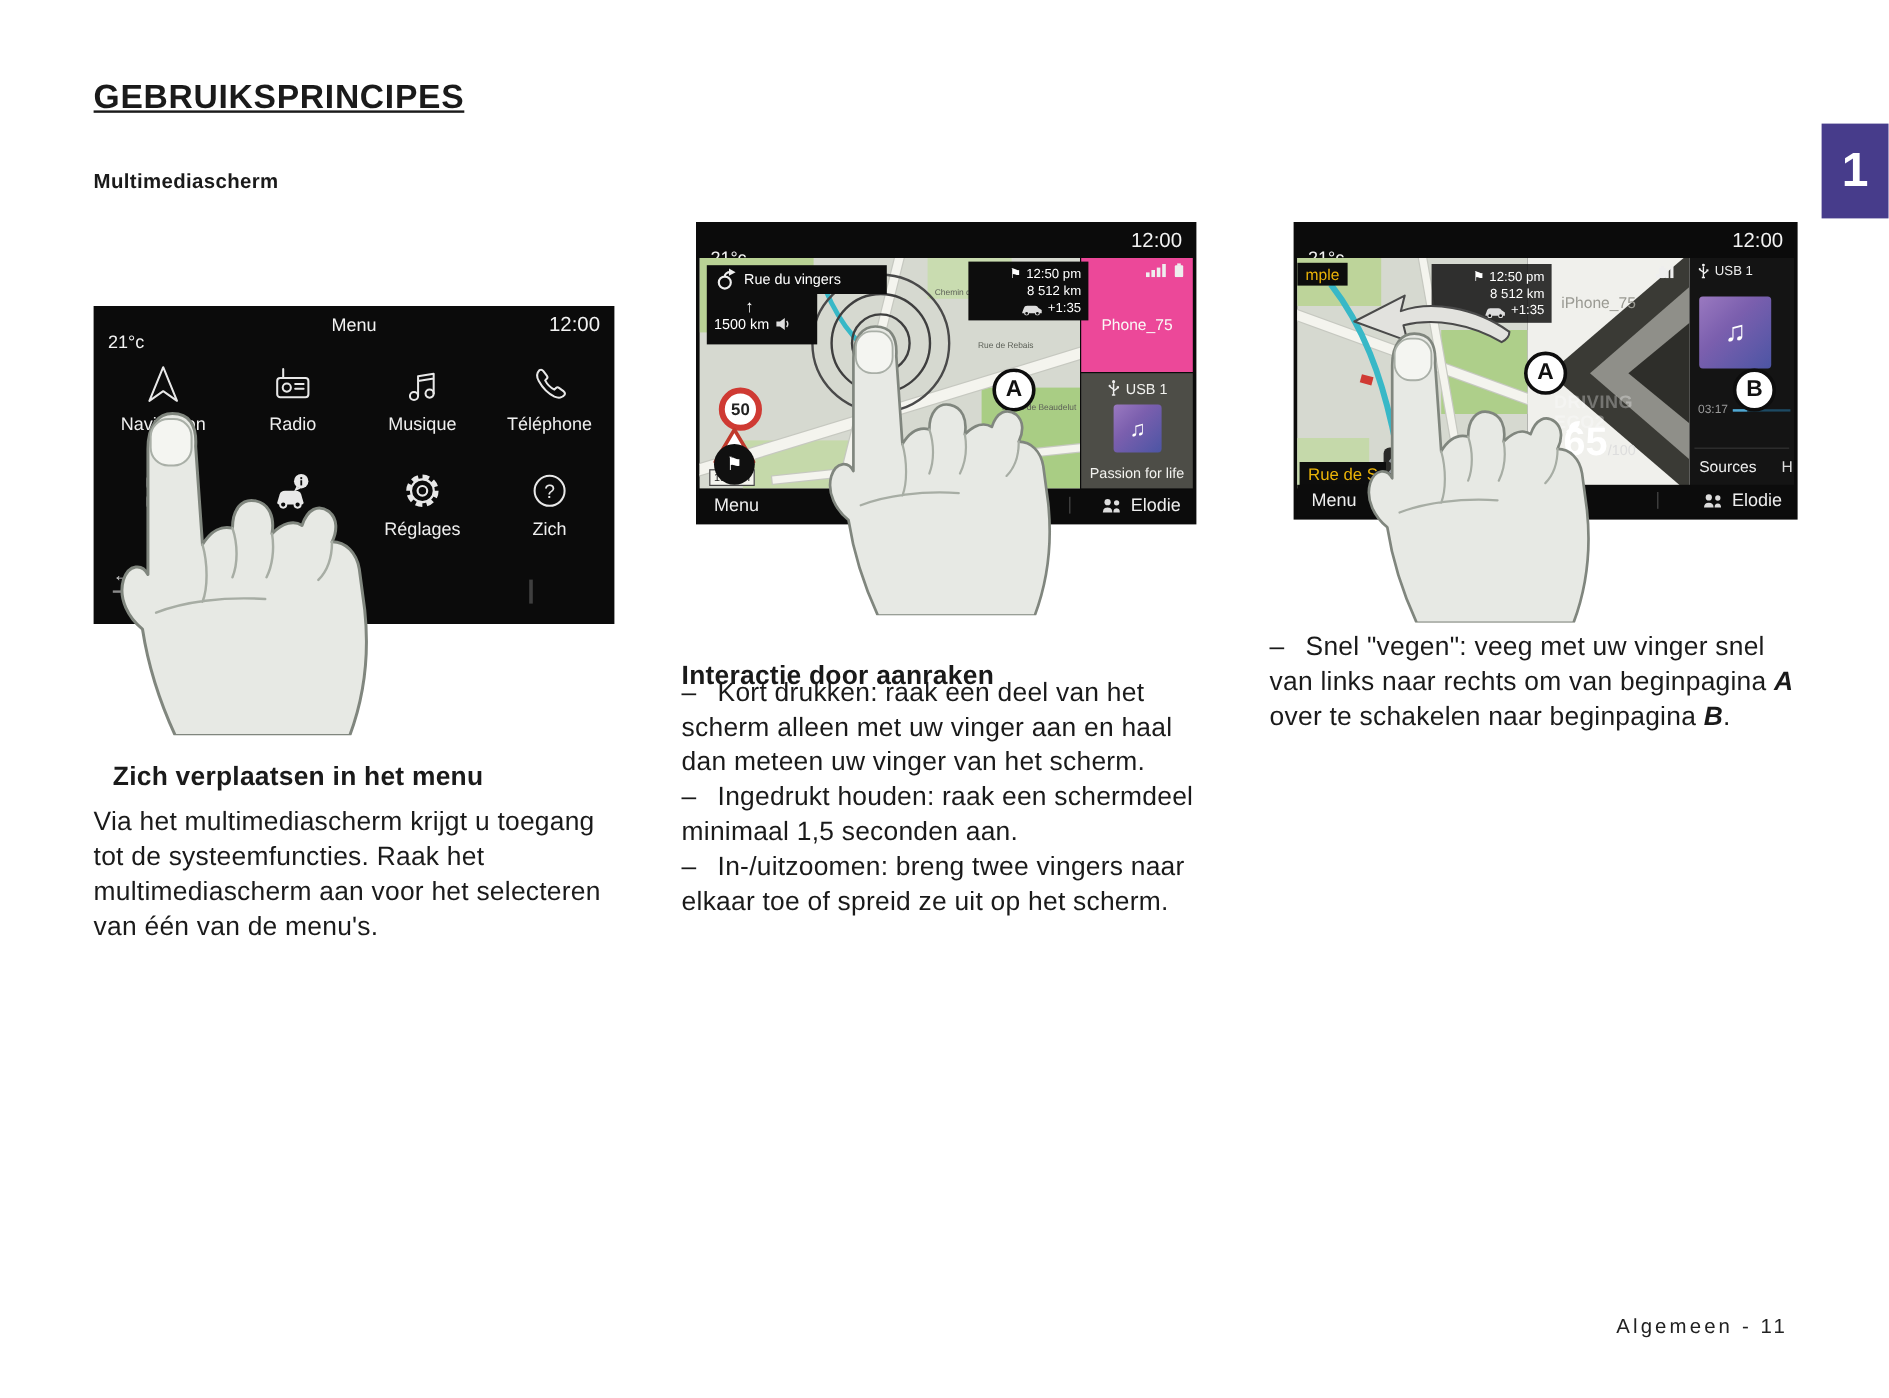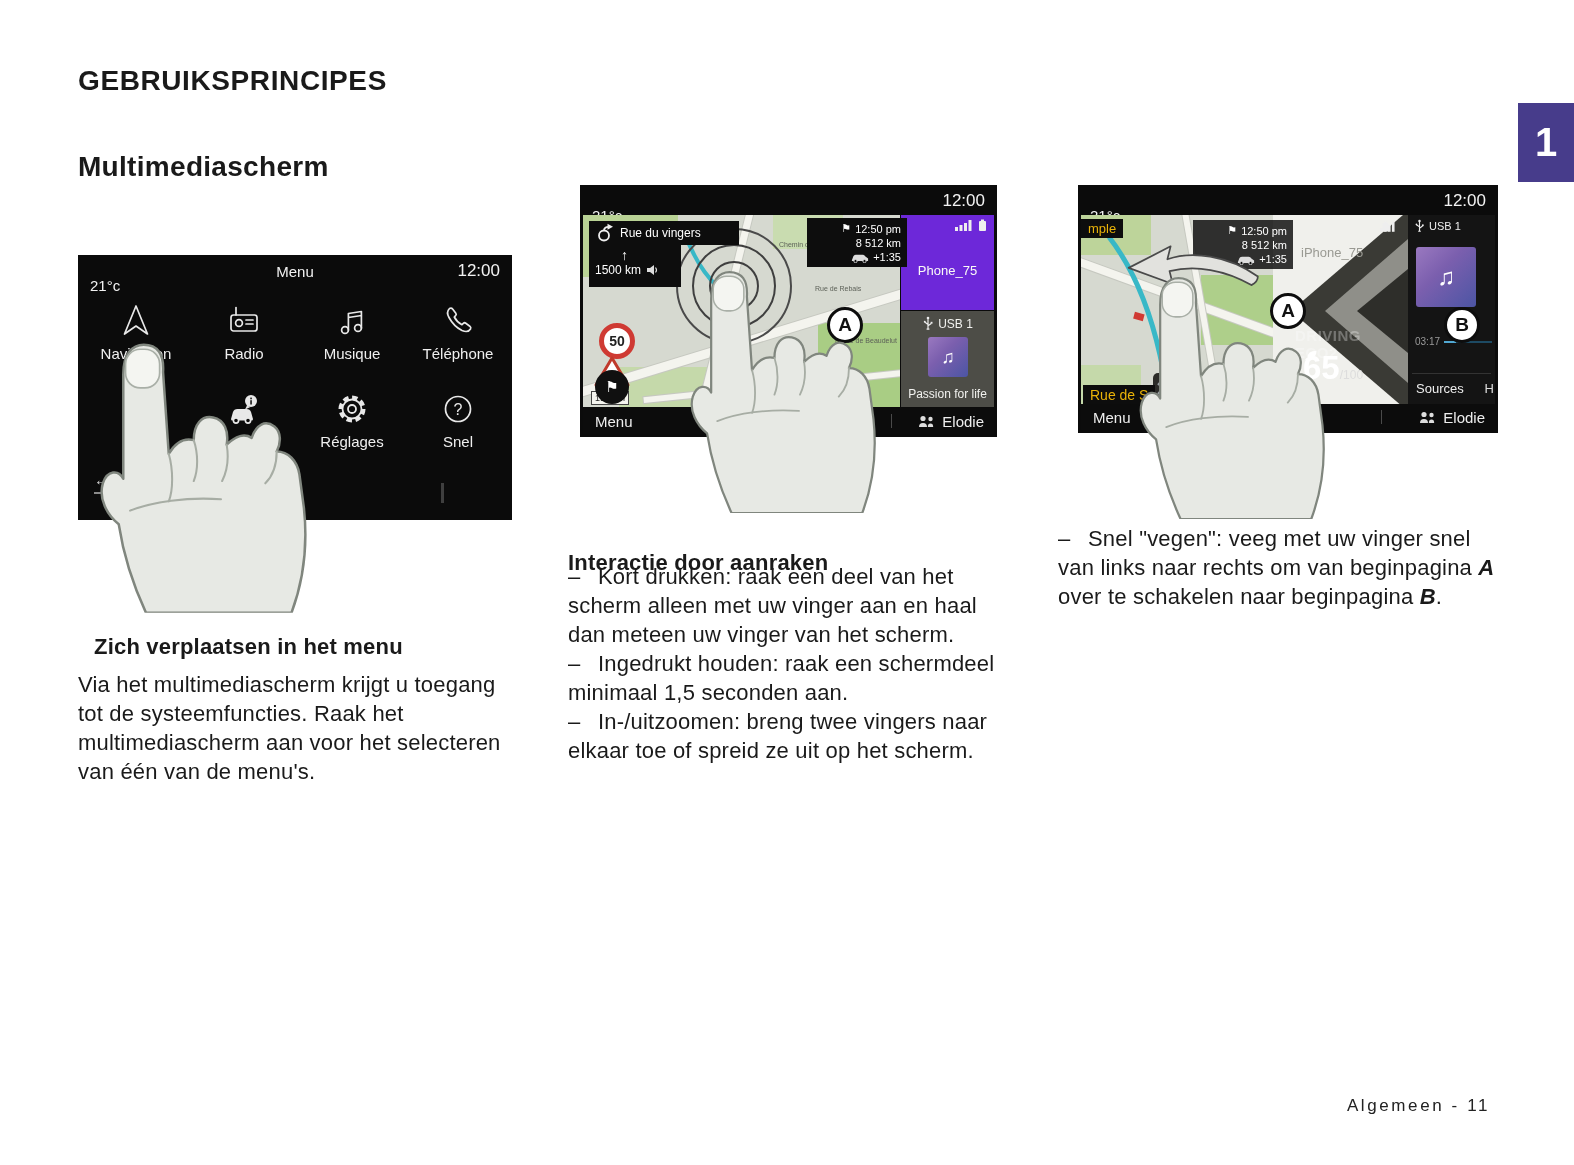--- a/index.html
+++ b/index.html
@@ -1,21 +1,21 @@
 <!DOCTYPE html>
 <html><head>
 <meta charset="utf-8">
 <style>
   html,body{margin:0;padding:0;background:#ffffff;}
   .page{position:relative;width:1574px;height:1165px;background:#fff;
         font-family:"Liberation Sans",sans-serif;color:#1a1a1a;overflow:hidden;}
 
   
-  .title{position:absolute;left:78px;top:46px;font-size:28px;font-weight:bold;letter-spacing:.6px;}
-  .subtitle{position:absolute;left:78px;top:128px;font-size:28px;font-weight:bold;letter-spacing:.3px;}
+  .title{position:absolute;left:78px;top:46px;font-size:28px;font-weight:bold;letter-spacing:.6px;text-decoration:underline;}
+  .subtitle{position:absolute;left:78px;top:128px;font-size:17px;font-weight:bold;letter-spacing:.3px;}
   .chapter-tab{position:absolute;right:0;top:103px;width:56px;height:79px;background:#473C8B;
         color:#fff;font-size:40px;font-weight:bold;display:flex;align-items:center;justify-content:center;}
   .footer{position:absolute;right:84px;top:1096px;font-size:17px;letter-spacing:2.6px;color:#222;}
 
   
   .colhead{position:absolute;font-size:22px;font-weight:bold;letter-spacing:.2px;}
   .colbody{position:absolute;font-size:22px;line-height:29px;letter-spacing:.2px;}
   .li{margin:0;}
   .dash{display:inline-block;min-width:30px;}
 
@@ -56,21 +56,21 @@
   .sign50{position:absolute;width:26px;height:26px;border-radius:50%;background:#fff;border:5px solid #cf3a33;
           color:#222;font-size:14px;font-weight:bold;display:flex;align-items:center;justify-content:center;z-index:9;}
   .hazbox{position:absolute;background:#f4f4ee;border:1px solid #444;color:#222;font-size:9px;
           padding:0 3px;line-height:12px;z-index:9;}
   .flagbtn{position:absolute;width:34px;height:34px;border-radius:50%;background:#101010;color:#fff;
            display:flex;align-items:center;justify-content:center;font-size:15px;z-index:9;}
   .badge{position:absolute;width:30px;height:30px;border-radius:50%;background:#fff;border:3px solid #0d0d0d;
          color:#111;font-weight:bold;font-size:19px;display:flex;align-items:center;justify-content:center;z-index:30;}
 
   
-  .tile-phone{position:absolute;left:321px;top:30px;width:93px;height:95px;background:#6d28d9;color:#fafaf7;}
+  .tile-phone{position:absolute;left:321px;top:30px;width:93px;height:95px;background:#ec4899;color:#fafaf7;}
   .tile-usb{position:absolute;left:321px;top:126px;width:93px;height:96px;background:#4d4d47;color:#f2f2ef;}
   .tile-icons{position:absolute;right:5px;top:4px;display:flex;gap:4px;align-items:flex-end;}
   .tile-phone .name{position:absolute;left:0;right:0;top:48px;text-align:center;font-size:13px;}
   .usb-line{position:absolute;left:0;right:0;top:5px;display:flex;justify-content:center;gap:4px;font-size:12px;align-items:center;}
   .album{position:absolute;left:27px;top:26px;width:40px;height:40px;border-radius:3px;
          background:linear-gradient(135deg,#9a79c0 0%,#7b5fae 40%,#4c55a4 100%);
          display:flex;align-items:center;justify-content:center;color:#fff;font-size:18px;}
   .tile-usb .slogan{position:absolute;left:0;right:0;bottom:6px;text-align:center;font-size:12px;}
 
   .bbar{position:absolute;left:3px;right:3px;bottom:3px;height:26px;background:#0c0c0c;color:#eee;z-index:12;}
@@ -210,21 +210,21 @@
       </div>
       <div class="lbl">Réglages</div>
     </div>
     <div class="cell" style="left:325px;top:132px">
       <div class="ic">
         <svg width="36" height="36" viewBox="0 0 36 36">
             <circle class="ln" cx="18" cy="18" r="12.5"></circle>
             <text x="18" y="24" text-anchor="middle" font-size="16" fill="#e8e8e8" font-family="Liberation Sans, sans-serif">?</text>
           </svg>
       </div>
-      <div class="lbl">Snel</div>
+      <div class="lbl">Zich</div>
     </div>
 
     <div class="back-arrow">
       <span>←</span><span class="bar"></span>
     </div>
     <div class="scroll-ind"></div>
 
     <svg class="hand" style="left:-7px;top:85px;width:250px;height:273px" viewBox="0 0 220 240">
         <use href="#hand"></use>
       </svg>

